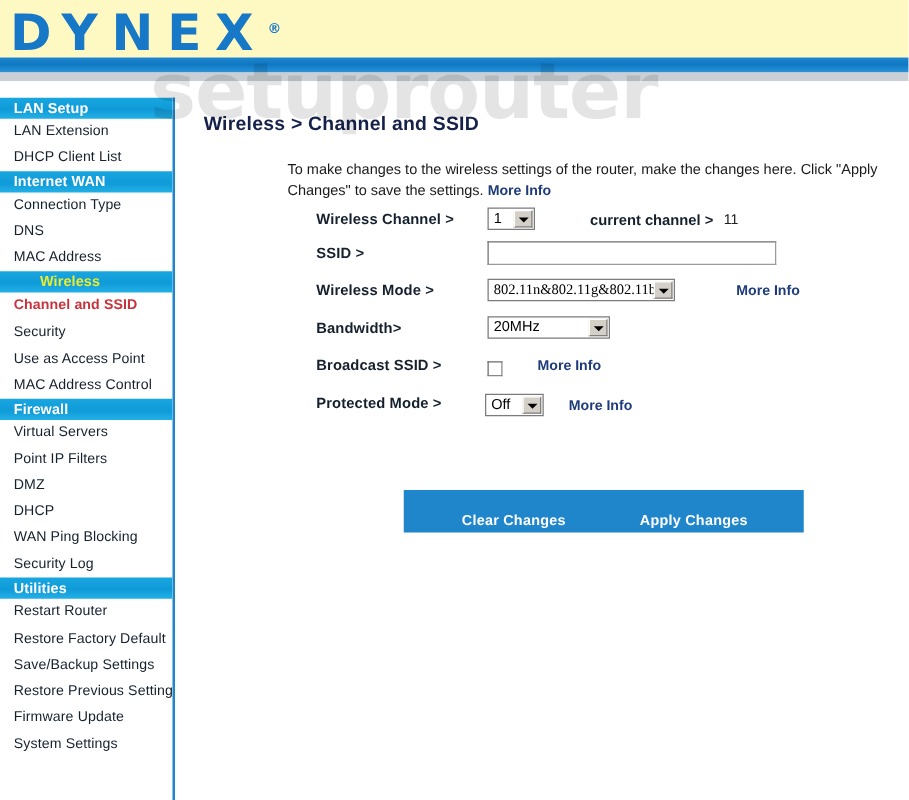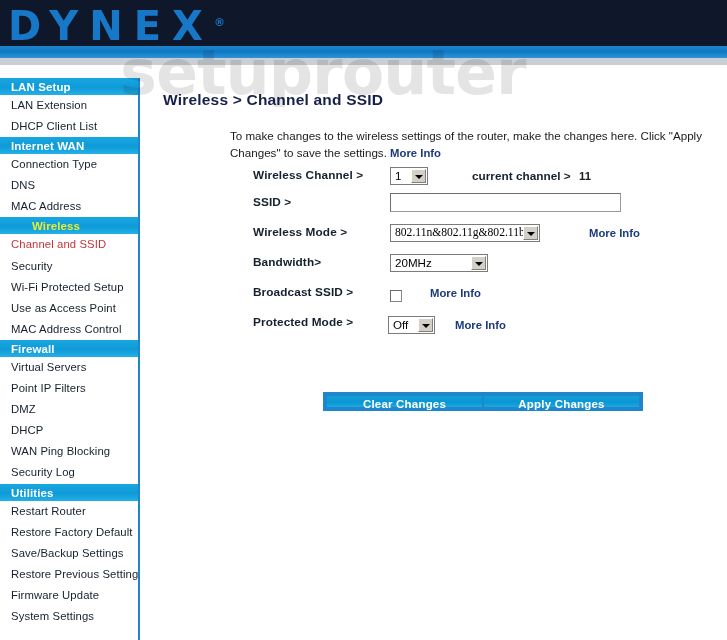--- a/index.html
+++ b/index.html
@@ -15,21 +15,21 @@
     position: relative;
     width: 727px; height: 640px;
     overflow: hidden;
     background: #ffffff;
   }
 
   
   .header {
     position: absolute; left: 0; top: 0;
     width: 727px; height: 46px;
-    background: #0f172a;
+    background: #fef9c3;
     overflow: hidden;
   }
   .logo {
     position: absolute; left: 8px; top: 1px;
     font-size: 40px; font-weight: bold;
     letter-spacing: 11px;
     color: #1878c8;
     font-family: "DejaVu Sans", sans-serif;
     line-height: 44px;
     white-space: nowrap;
@@ -94,21 +94,21 @@
     height: 21.1px;
     line-height: 21.1px;
     padding-left: 11px;
     font-size: 11.3px;
     color: #15202e;
     white-space: nowrap;
     letter-spacing: 0.1px;
   }
   .nav-item.active {
     color: #c8323c;
-    font-weight: normal;
+    font-weight: bold;
   }
 
   
   .main {
     position: absolute; left: 142px; top: 66px;
     width: 585px; height: 574px;
     background: transparent;
     overflow: hidden;
     z-index: 20;
   }
@@ -233,21 +233,21 @@
     font-weight: normal;
     white-space: nowrap;
   }
 
   
   .btnbar {
     position: absolute;
     left: 181px; top: 326px;
     width: 320px; height: 19px;
     background: #1f86cc;
-    padding: 4px;
+    padding: 17px;
     display: flex;
     gap: 2px;
   }
   .btn {
     flex: 1;
     background: linear-gradient(to bottom, #12a0da 0%, #0b95d2 55%, #1aa9e2 100%);
     border: none;
     color: #ffffff;
     font-size: 11.5px;
     font-weight: bold;
@@ -277,21 +277,20 @@
       <div class="nav-section">LAN Setup</div>
       <div class="nav-item">LAN Extension</div>
       <div class="nav-item">DHCP Client List</div>
       <div class="nav-section">Internet WAN</div>
       <div class="nav-item">Connection Type</div>
       <div class="nav-item">DNS</div>
       <div class="nav-item">MAC Address</div>
       <div class="nav-section wireless">Wireless</div>
       <div class="nav-item active">Channel and SSID</div>
       <div class="nav-item">Security</div>
-      <div class="nav-item">Wi-Fi Protected Setup</div>
       <div class="nav-item">Use as Access Point</div>
       <div class="nav-item">MAC Address Control</div>
       <div class="nav-section">Firewall</div>
       <div class="nav-item">Virtual Servers</div>
       <div class="nav-item">Point IP Filters</div>
       <div class="nav-item">DMZ</div>
       <div class="nav-item">DHCP</div>
       <div class="nav-item">WAN Ping Blocking</div>
       <div class="nav-item">Security Log</div>
       <div class="nav-section">Utilities</div>
@@ -316,21 +315,21 @@
 
       <div class="frow">
         <div class="flabel">Wireless Channel &gt;</div>
         <div class="fctl">
           <span class="sel w-ch">
             <span>1</span>
             <span class="arrow"></span>
           </span>
         </div>
         <div class="aux" style="left:330px; top:3px;">current channel &gt;</div>
-        <div class="auxval" style="left:437px; top:4px;font-weight:bold;">11</div>
+        <div class="auxval" style="left:437px; top:4px;">11</div>
       </div>
 
 
       <div class="frow" style="height:24px;">
         <div class="flabel">SSID &gt;</div>
         <div class="fctl">
           <input class="txtinput" type="text" value="" style="">
         </div>
       </div>
 

